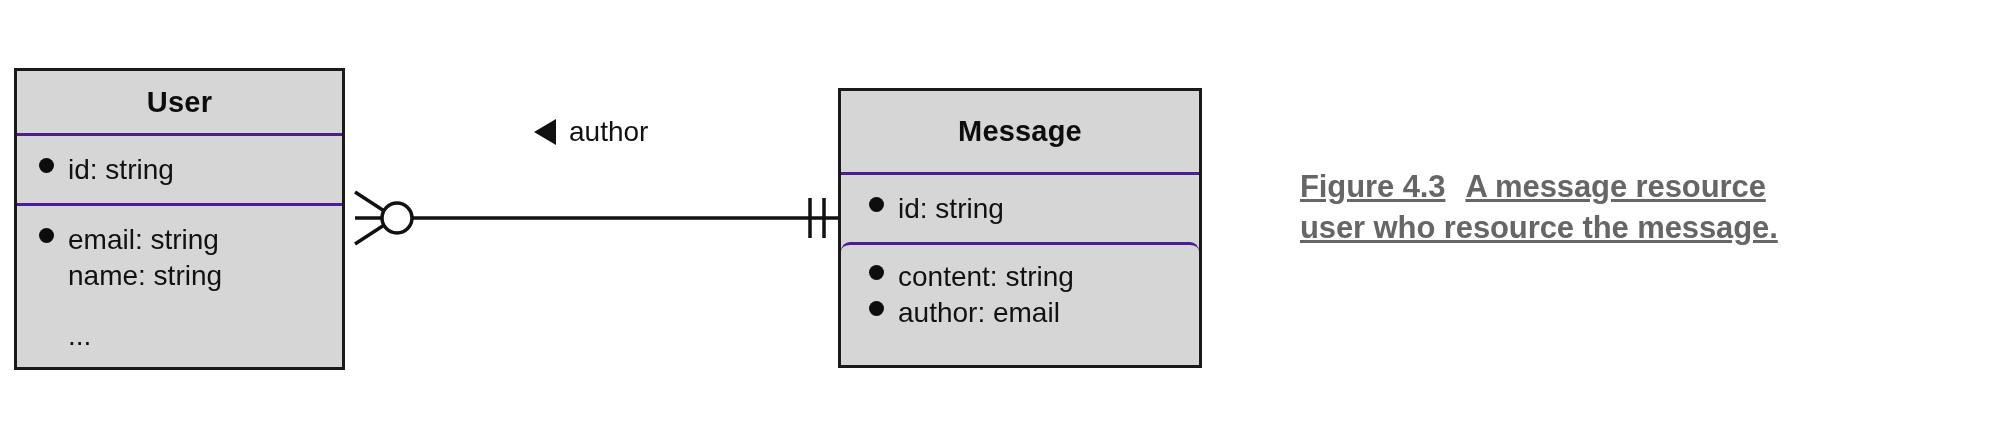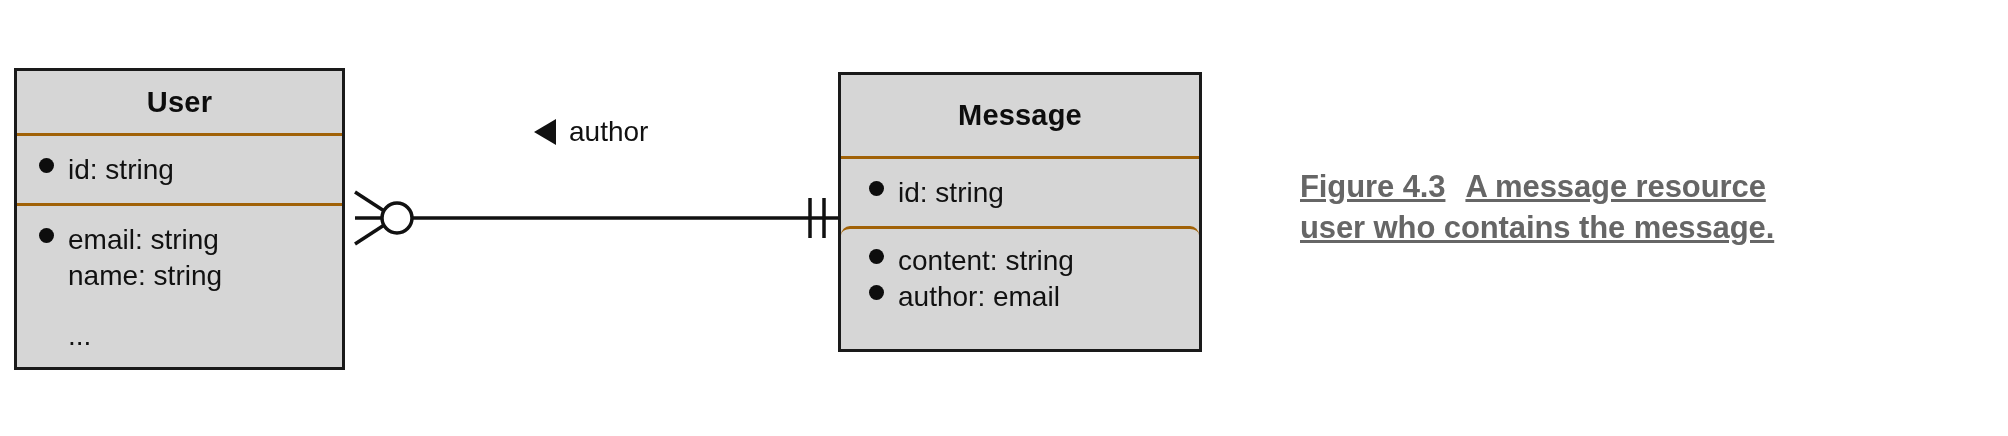--- a/index.html
+++ b/index.html
@@ -30,21 +30,21 @@
     flex-direction: column;
   }
   .compartment {
     box-sizing: border-box;
     position: relative;
     display: flex;
     flex-direction: column;
     justify-content: center;
   }
   .compartment + .compartment {
-    border-top: 3px solid #a16207;
+    border-top: 3px solid #4c1d95;
   }
   .entity-title {
     text-align: center;
     font-weight: bold;
     font-size: 29px;
     color: #0d0d0d;
     letter-spacing: 0.2px;
   }
   .attr-line {
     font-size: 28px;
@@ -132,21 +132,21 @@
         <span class="bullet blank"></span>
         <span>name: string</span>
       </div>
       <div class="attr-line" style="margin-top:24px;">
         <span class="bullet blank"></span>
         <span>...</span>
       </div>
     </div>
   </div>
 
-  <div class="entity" style="left:838px; top:72px; width:364px; height:280px;">
+  <div class="entity" style="left:838px; top:88px; width:364px; height:280px;">
     <div class="compartment" style="height:81px;">
       <div class="entity-title">Message</div>
     </div>
     <div class="compartment" style="height:70px; padding:0 0 0 28px;">
       <div class="attr-line">
         <span class="bullet"></span>
         <span>id: string</span>
       </div>
     </div>
     <div class="compartment" style="flex:1; padding:14px 0 0 28px; justify-content:flex-start;border-radius:9px;">
@@ -180,16 +180,16 @@
 
   <div class="rel-label" style="left:534px; top:116px;">
     <span class="tri-left"></span>
     <span>author</span>
   </div>
 
   <div class="caption" style="left:1300px; top:166px; width:660px;text-decoration:underline;">
     <div>
       <span class="cap-num">Figure 4.3</span><span>A message resource</span>
     </div>
-    <div>user who contains the message.</div>
+    <div>user who resource the message.</div>
   </div>
 
 </div>
 
 </body></html>

